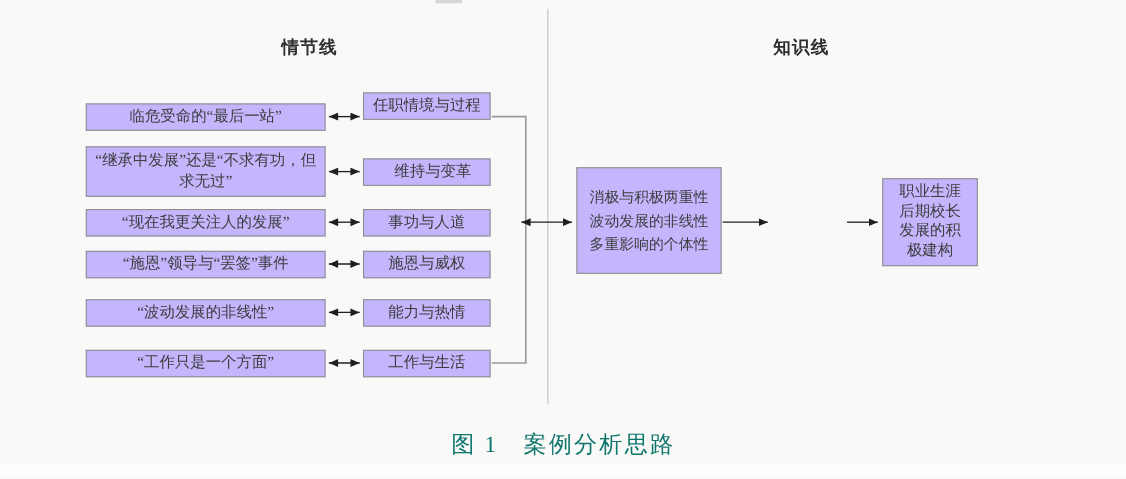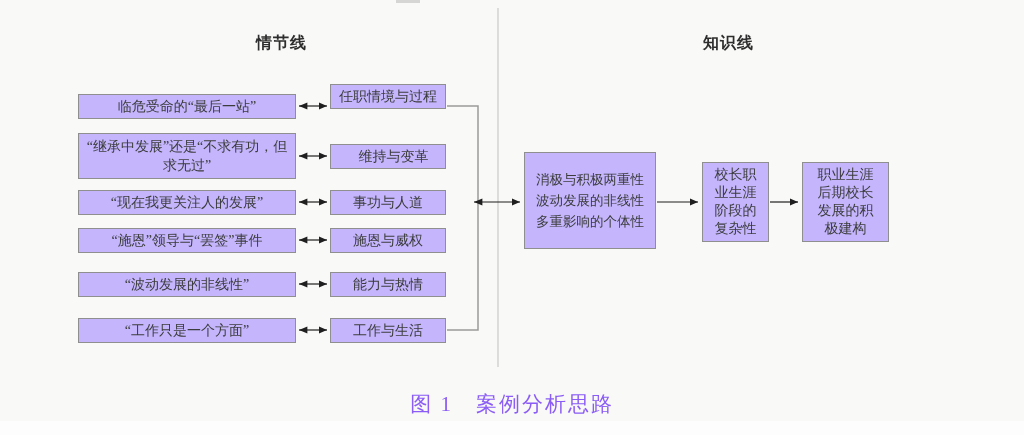--- a/index.html
+++ b/index.html
@@ -33,21 +33,21 @@
   .concept{left:330px;width:116px;height:25px;}
   .charbox{
     left:524px;top:152px;width:132px;height:97px;
     flex-direction:column;justify-content:space-around;
     font-size:13.5px;padding:16px 4px;
   }
   .stagebox{left:702px;top:162px;width:67px;height:80px;font-size:14px;line-height:18px;padding:0 9px;}
   .constructbox{left:802px;top:162px;width:87px;height:80px;font-size:14px;line-height:18px;padding:0 12px;}
   .caption{
     position:absolute;left:0;top:390px;width:1024px;
-    text-align:center;font-size:21px;color:#8b5cf6;
+    text-align:center;font-size:21px;color:#0f766e;
     letter-spacing:2px;z-index:2;
   }
   .artifact{position:absolute;left:396px;top:0;width:24px;height:3px;background:#b9b9b9;opacity:.55;z-index:2;}
   .bottomstrip{position:absolute;left:0;top:421px;width:1024px;height:14px;background:#fdfdfd;z-index:1;}
 </style>
 </head>
 <body>
 
 <div class="stage">
 
@@ -98,19 +98,18 @@
   <div class="box concept" style="top:228px;">施恩与威权</div>
   <div class="box concept" style="top:272px;">能力与热情</div>
   <div class="box concept" style="top:318px;">工作与生活</div>
 
   <div class="box charbox">
     <span>消极与积极两重性</span>
     <span>波动发展的非线性</span>
     <span>多重影响的个体性</span>
   </div>
 
-  <div class="box stagebox">校长职业生涯阶段的复杂性</div>
 
   <div class="box constructbox">职业生涯后期校长发展的积极建构</div>
 
   <div class="caption">图 1　案例分析思路</div>
 
 </div>
 
 </body></html>

